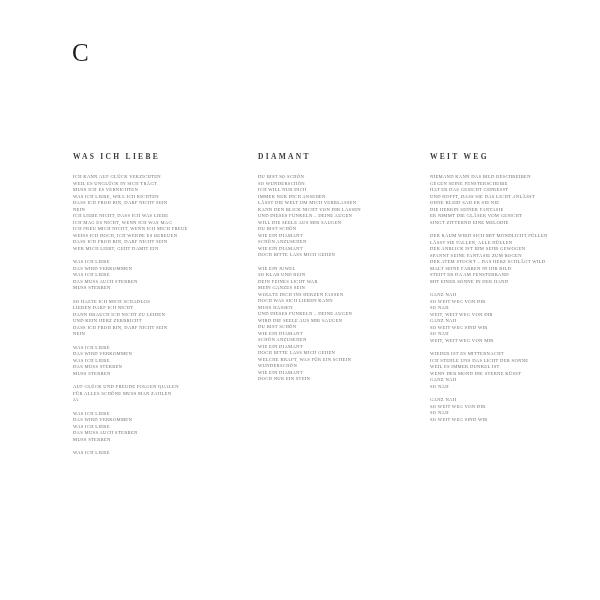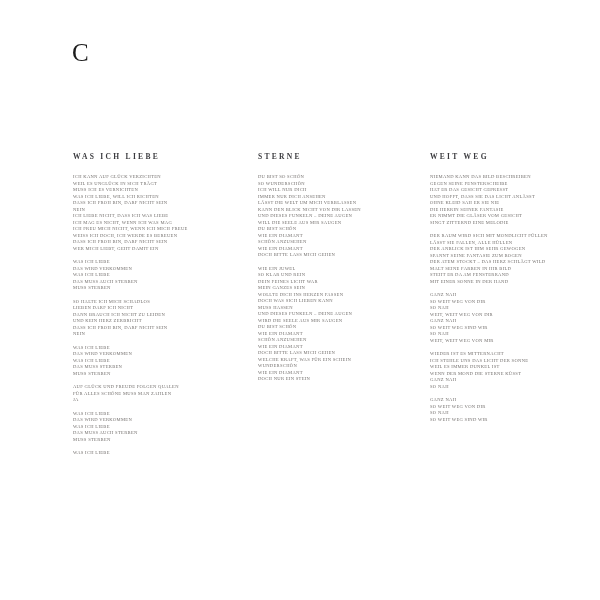--- a/index.html
+++ b/index.html
@@ -104,21 +104,21 @@
           <p class="lyric-line">DAS WIRD VERKOMMEN</p>
           <p class="lyric-line">WAS ICH LIEBE</p>
           <p class="lyric-line">DAS MUSS AUCH STERBEN</p>
           <p class="lyric-line">MUSS STERBEN</p>
         </div>
         <div class="stanza">
           <p class="lyric-line">WAS ICH LIEBE</p>
         </div>
       </div>
       <div class="col col-1">
-        <h2 class="song-title">STERNE</h2>
+        <h2 class="song-title">DIAMANT</h2>
         <div class="stanza">
           <p class="lyric-line">DU BIST SO SCHÖN</p>
           <p class="lyric-line">SO WUNDERSCHÖN</p>
           <p class="lyric-line">ICH WILL NUR DICH</p>
           <p class="lyric-line">IMMER NUR DICH ANSEHEN</p>
           <p class="lyric-line">LÄSST DIE WELT UM MICH VERBLASSEN</p>
           <p class="lyric-line">KANN DEN BLICK NICHT VON DIR LASSEN</p>
           <p class="lyric-line">UND DIESES FUNKELN – DEINE AUGEN</p>
           <p class="lyric-line">WILL DIE SEELE AUS MIR SAUGEN</p>
           <p class="lyric-line">DU BIST SCHÖN</p>

